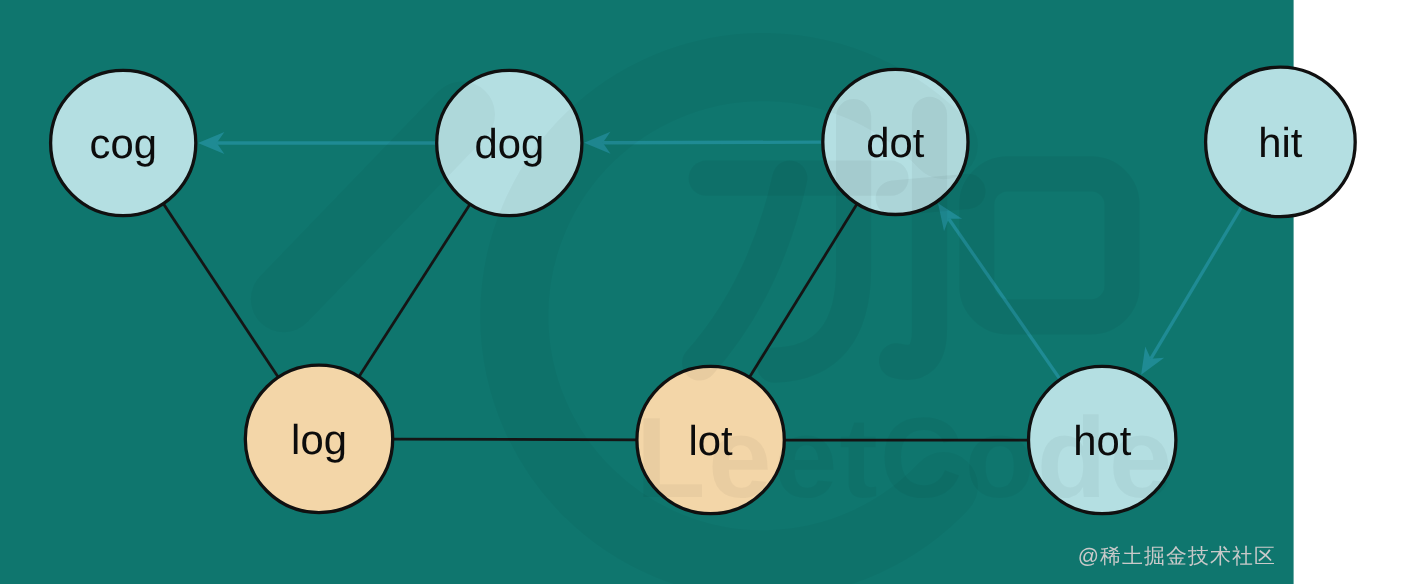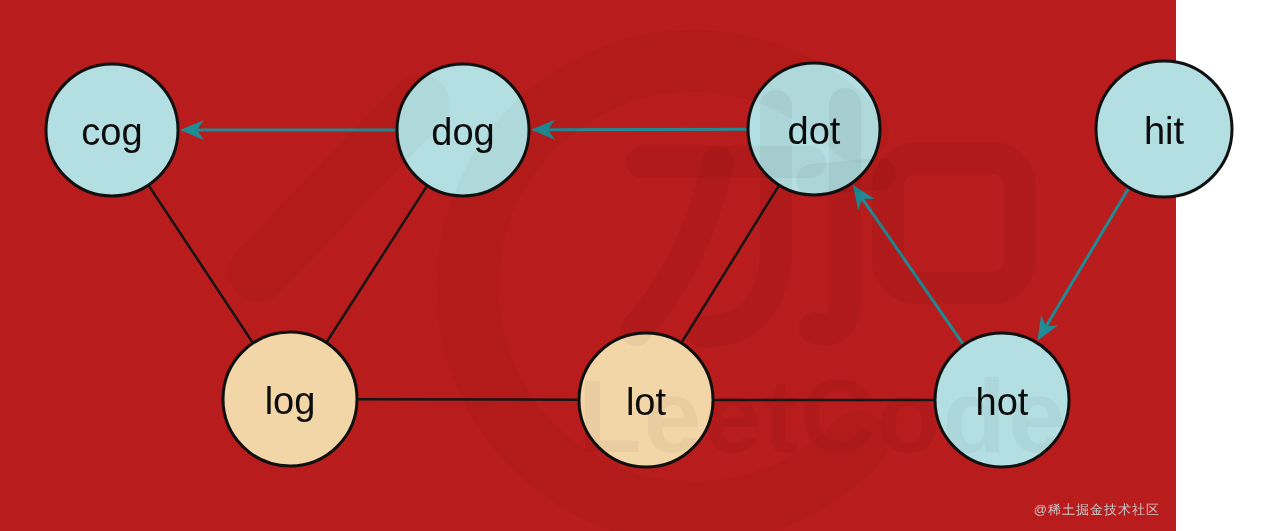--- a/index.html
+++ b/index.html
@@ -1,21 +1,21 @@
 <!DOCTYPE html>
 <html><head>
 <meta charset="utf-8">
 <style>
   html,body{margin:0;padding:0;background:#ffffff;}
   body{width:1280px;height:531px;overflow:hidden;font-family:"Liberation Sans",sans-serif;}
-  .stage{position:relative;width:1176px;height:531px;background:#b91c1c;}
+  .stage{position:relative;width:1176px;height:531px;background:#0f766e;}
   .stage svg{position:absolute;left:0;top:0;}
   .credit{
     position:absolute;right:16px;bottom:12px;
-    font-size:13px;letter-spacing:1px;color:#c9c9c9;
+    font-size:19px;letter-spacing:1px;color:#c9c9c9;
     font-family:"Liberation Sans","DejaVu Sans",sans-serif;
     user-select:none;white-space:nowrap;
   }
 </style>
 </head>
 <body>
 
 <div class="stage">
   <svg id="graph" width="1280" height="531" viewBox="0 0 1280 531">
       <defs>

